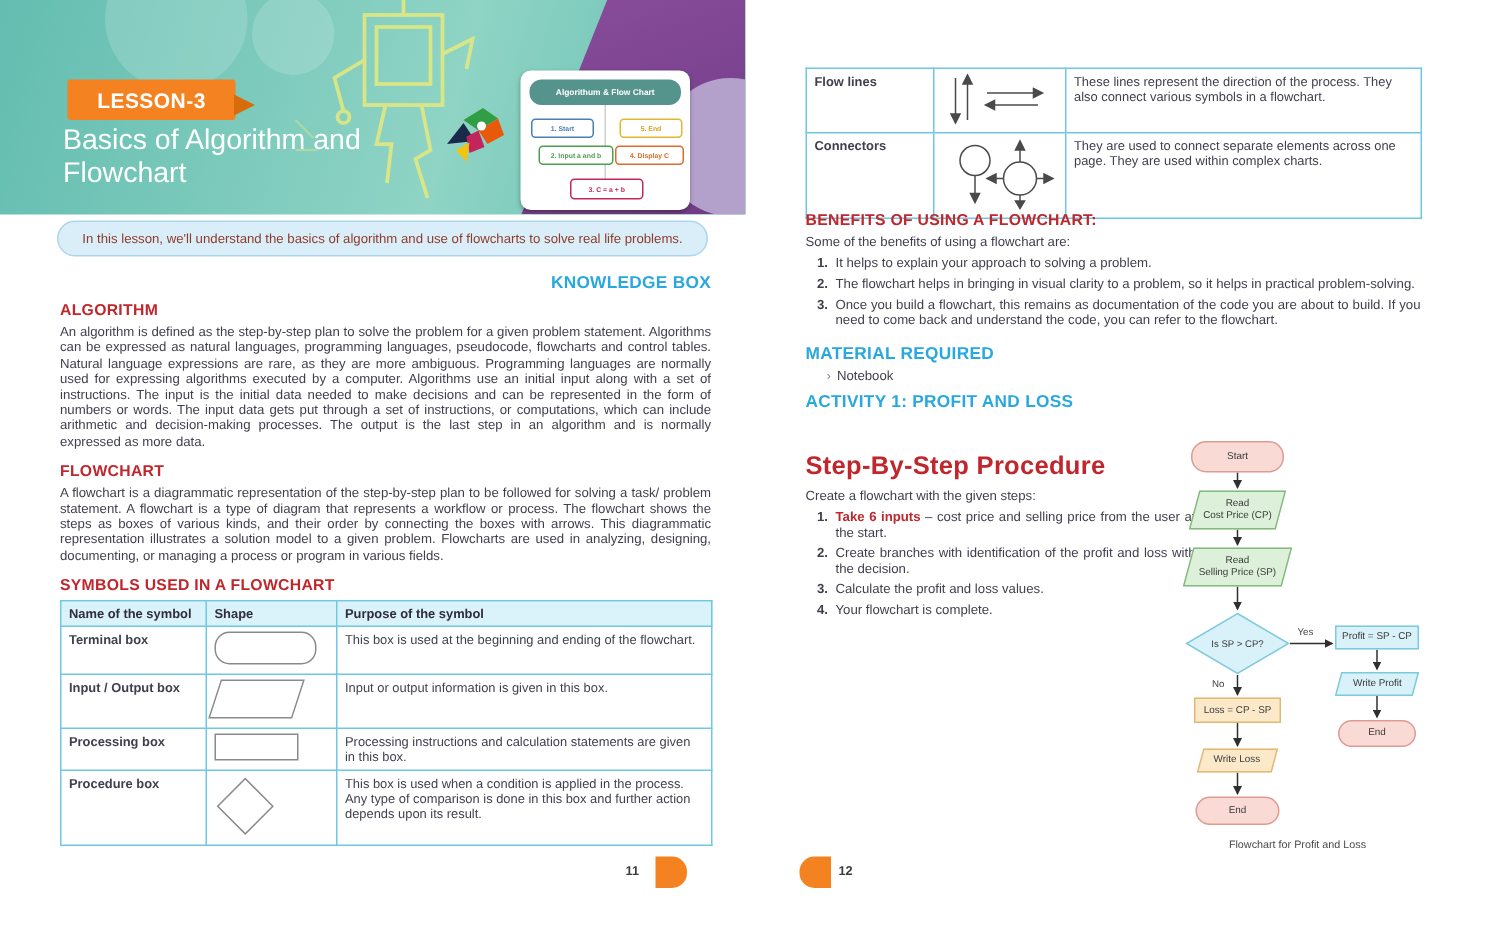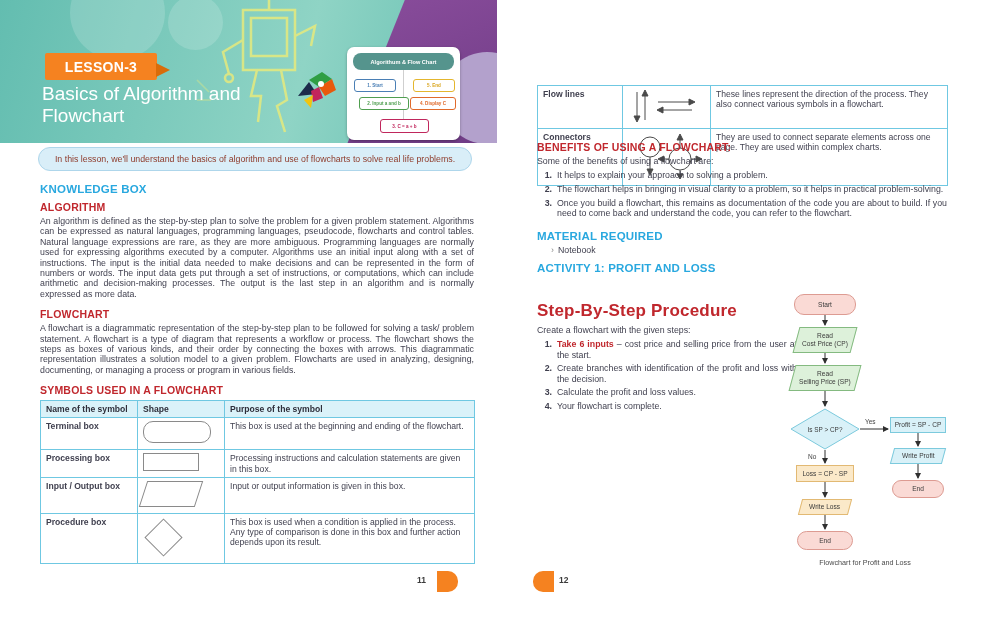--- a/index.html
+++ b/index.html
@@ -42,37 +42,37 @@
   .li .n{font-weight:700;width:15px;text-align:right;margin-right:5px;flex:none;}
   .li .t{flex:1;text-align:justify;}
   .bold{font-weight:700;}
   .red-em{color:var(--heading-red);font-weight:700;}
 
   .intro-pill{position:absolute;left:38px;top:147px;width:412px;background:var(--intro-bg);
         border:1px solid var(--intro-border);border-radius:13px;color:var(--intro-text);
         font-size:8.8px;padding:6px 10px;text-align:center;}
 
   .left-flow{position:absolute;left:40px;top:183px;width:434px;}
-  .mb6{margin-bottom:6px;} .mb3{margin-bottom:3px;} .mb9{margin-bottom:9px;} .mb4{margin-bottom:4px;}
+  .mb6{margin-bottom:6px;text-align:right;} .mb3{margin-bottom:3px;} .mb9{margin-bottom:9px;} .mb4{margin-bottom:4px;}
 
   
   table.sym{border-collapse:collapse;table-layout:fixed;width:434px;font-size:8.6px;line-height:10.2px;}
   table.sym td,table.sym th{border:1px solid var(--table-border);padding:3px 5px;vertical-align:top;text-align:left;}
   table.sym th{background:var(--table-head-bg);font-weight:700;color:#2e2e3a;}
   td.namec{font-weight:700;}
   td.shapec{text-align:center;vertical-align:middle;}
   td.purposec{text-align:justify;}
   .shape-terminal{display:inline-block;width:66px;height:20px;border:1.2px solid var(--shape-stroke);border-radius:10px;}
   .shape-par{display:inline-block;width:54px;height:24px;border:1.2px solid var(--shape-stroke);transform:skewX(-18deg);}
   .shape-rect{display:inline-block;width:54px;height:16px;border:1.2px solid var(--shape-stroke);}
   .shape-diamond{display:inline-block;width:25px;height:25px;border:1.2px solid var(--shape-stroke);transform:rotate(45deg);margin:7px;}
 
   
   .page-right{position:absolute;left:497px;top:0;width:493px;height:632px;}
-  .r-table{position:absolute;left:40px;top:45px;margin-top:40px;}
+  .r-table{position:absolute;left:40px;top:45px;}
   table.sym.r{width:410px;}
   .sec{position:absolute;width:410px;left:40px;}
 
   
   .fc{position:absolute;left:263px;top:288px;width:212px;height:290px;}
   .fc-node{position:absolute;display:flex;align-items:center;justify-content:center;
         font-size:6.6px;line-height:7.6px;text-align:center;color:#3a3a3a;border:1px solid;box-sizing:border-box;}
   .fc-pill{border-radius:10px;background:var(--fc-pink-bg);border-color:var(--fc-pink-border);}
   .fc-green{background:var(--fc-green-bg);border-color:var(--fc-green-border);transform:skewX(-15deg);}
   .fc-green>span{transform:skewX(15deg);display:block;}
@@ -174,29 +174,29 @@
             <tr>
           <th>Name of the symbol</th>
           <th>Shape</th>
           <th>Purpose of the symbol</th>
         </tr>
         <tr style="height:32px;">
           <td class="namec">Terminal box</td>
           <td class="shapec"><span class="shape-terminal"></span></td>
           <td class="purposec">This box is used at the beginning and ending of the flowchart.</td>
         </tr>
+        <tr style="height:34px;">
+          <td class="namec">Input / Output box</td>
+          <td class="shapec"><span class="shape-par"></span></td>
+          <td class="purposec">Input or output information is given in this box.</td>
+        </tr>
         <tr style="height:28px;">
           <td class="namec">Processing box</td>
           <td class="shapec"><span class="shape-rect"></span></td>
           <td class="purposec">Processing instructions and calculation statements are given in this box.</td>
-        </tr>
-        <tr style="height:34px;">
-          <td class="namec">Input / Output box</td>
-          <td class="shapec"><span class="shape-par"></span></td>
-          <td class="purposec">Input or output information is given in this box.</td>
         </tr>
         <tr style="height:46px;">
           <td class="namec">Procedure box</td>
           <td class="shapec"><span class="shape-diamond"></span></td>
           <td class="purposec">This box is used when a condition is applied in the process. Any type of comparison is done in this box and further action depends upon its result.</td>
         </tr>
       </tbody>
         </table>
     </div>
 

